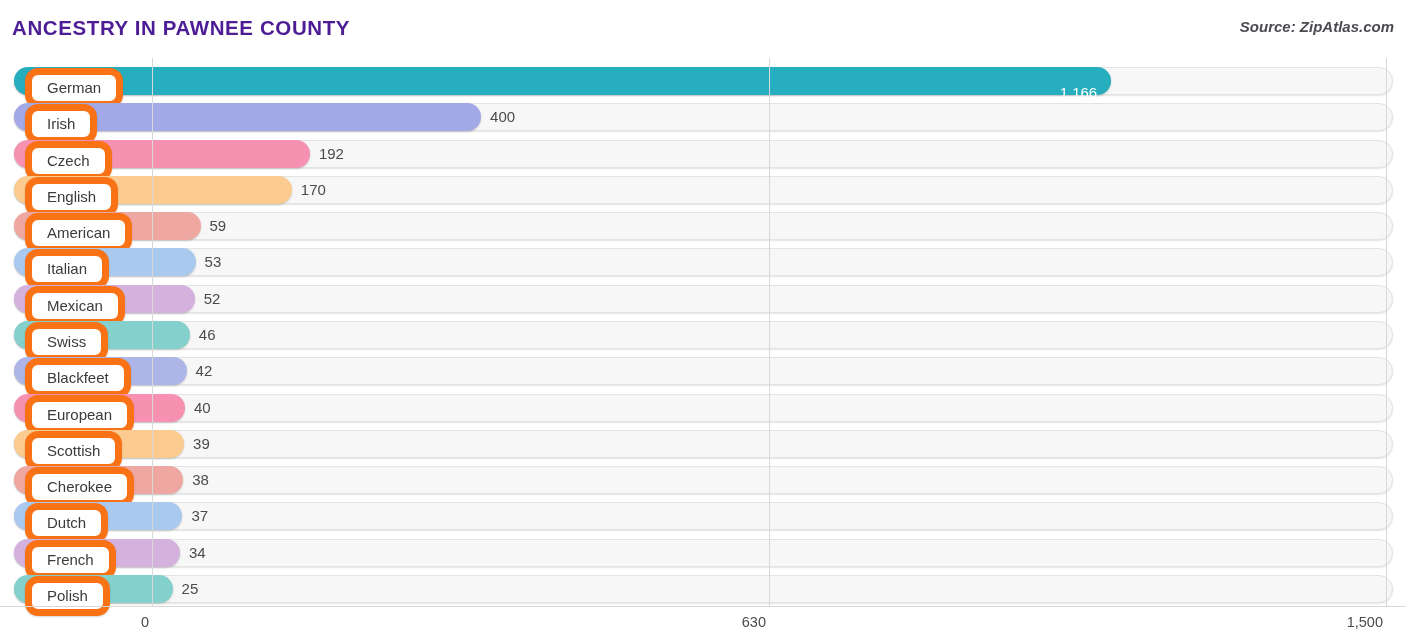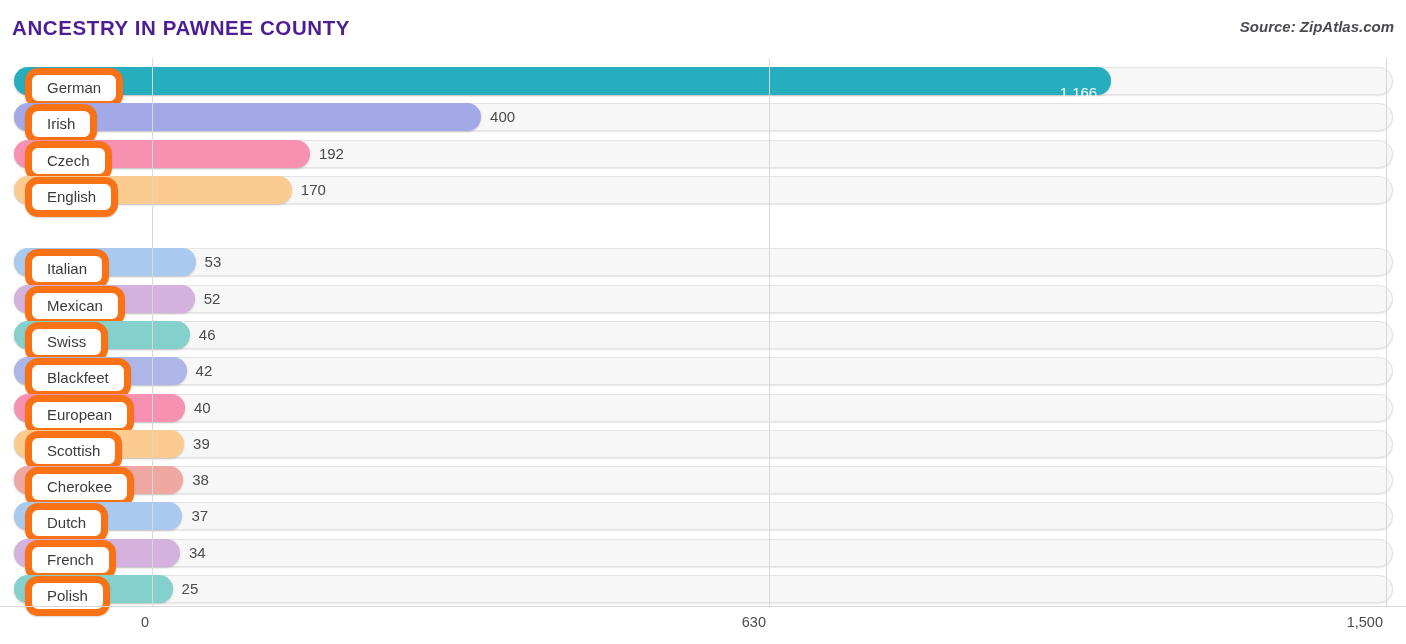--- a/index.html
+++ b/index.html
@@ -179,20 +179,26 @@
           <div class="bar" style="width: 295.952px; background: rgb(246, 145, 178);"></div>
           <div class="label-pill">Czech</div>
           <div class="value-out" style="left: 304.952px;">192</div>
         </div>
         <div class="row" style="top: 117.84px;">
           <div class="track"></div>
           <div class="bar" style="width: 277.853px; background: rgb(251, 203, 143);"></div>
           <div class="label-pill">English</div>
           <div class="value-out" style="left: 286.853px;">170</div>
         </div>
+        <div class="row" style="top: 154.12px;">
+          <div class="track"></div>
+          <div class="bar" style="width: 186.537px; background: rgb(239, 167, 162);"></div>
+          <div class="label-pill">American</div>
+          <div class="value-out" style="left: 195.537px;">59</div>
+        </div>
         <div class="row" style="top: 190.4px;">
           <div class="track"></div>
           <div class="bar" style="width: 181.601px; background: rgb(169, 202, 238);"></div>
           <div class="label-pill">Italian</div>
           <div class="value-out" style="left: 190.601px;">53</div>
         </div>
         <div class="row" style="top: 226.68px;">
           <div class="track"></div>
           <div class="bar" style="width: 180.779px; background: rgb(212, 178, 221);"></div>
           <div class="label-pill">Mexican</div>

